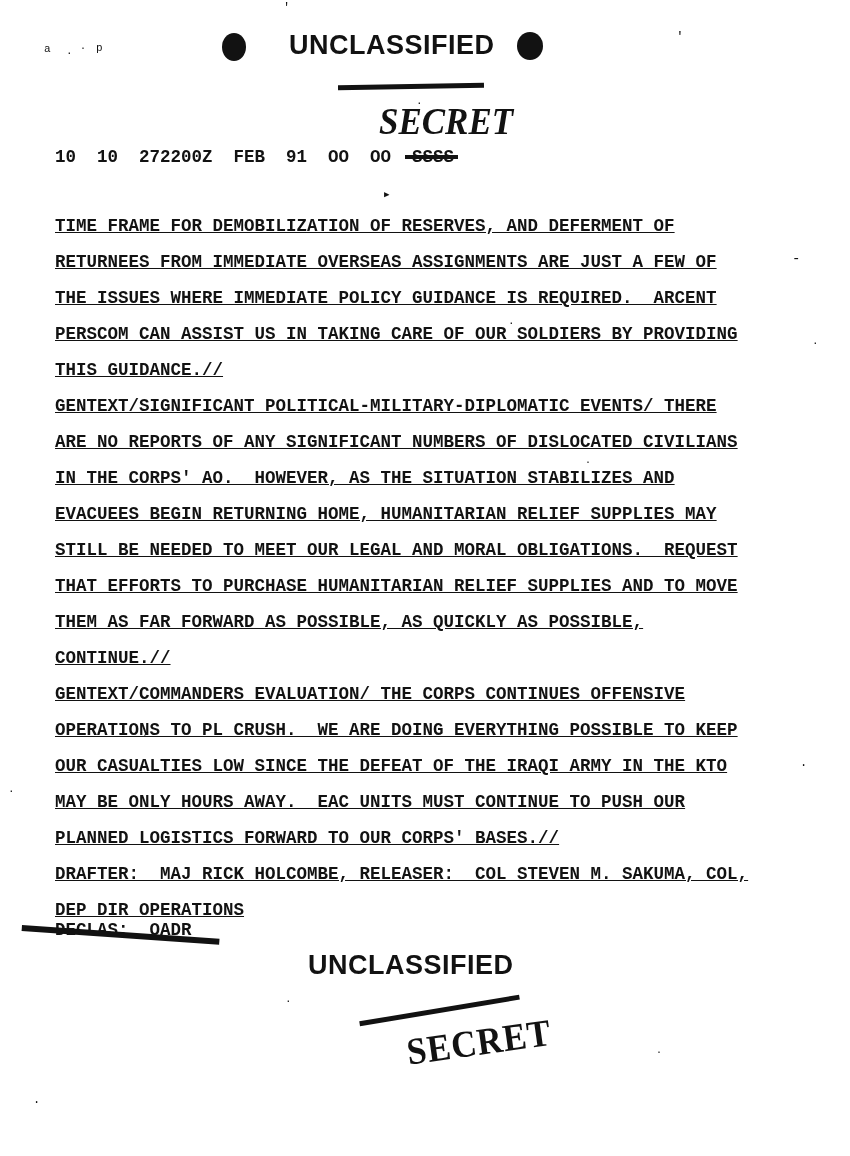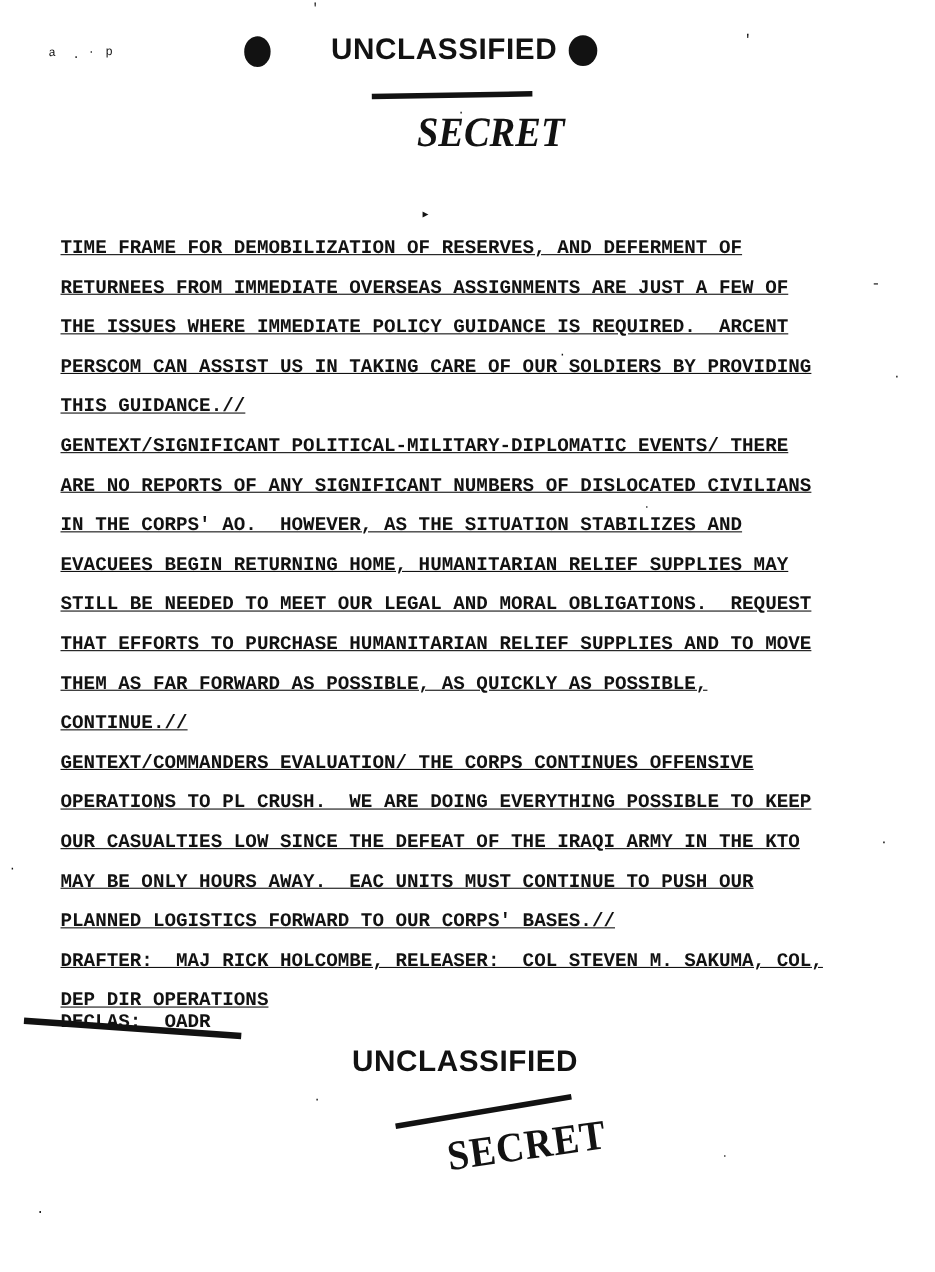--- a/index.html
+++ b/index.html
@@ -9,21 +9,21 @@
     background:var(--paper); color:var(--ink); overflow:hidden;
     font-family:"Liberation Mono","DejaVu Sans Mono",monospace;
   }
   
   .dot { position:absolute; background:var(--ink); border-radius:50%; }
   .dot-left  { left:222px; top:33px; width:24px; height:28px; }
   .dot-right { left:517px; top:32px; width:26px; height:28px; }
   
   .banner {
     position:absolute; font-family:"Liberation Sans","DejaVu Sans",sans-serif;
-    font-weight:bold; font-size:27px; letter-spacing:0.5px; white-space:pre;margin-left:12px;
+    font-weight:bold; font-size:27px; letter-spacing:0.5px; white-space:pre;
   }
   .banner-top    { left:289px; top:30px; }
   .banner-bottom { left:308px; top:950px; }
   
   .secret-stamp { position:absolute; font-family:"Liberation Serif","DejaVu Serif",serif;
     font-weight:bold; font-size:38px; line-height:1; white-space:pre; }
   .secret-top { left:341px; top:64px; }
   .secret-top .txt { display:inline-block; font-style:italic; transform:scaleX(0.92); transform-origin:0 0; letter-spacing:0px; }
   .secret-bottom { left:372px; top:1000px; transform:rotate(-8deg); transform-origin:0 50%; }
   .secret-bottom .txt { display:inline-block; transform:scaleX(0.92); transform-origin:0 0; letter-spacing:1px; }
@@ -52,20 +52,21 @@
 
   <span class="dot dot-left"></span>
   <div class="banner banner-top">UNCLASSIFIED</div>
   <span class="dot dot-right"></span>
 
   <div class="secret-stamp secret-top">
     <span class="txt">SECRET</span>
     <span class="strike"></span>
   </div>
 
+  <div class="dtg"><span>10  10  272200Z  FEB  91  OO  OO</span><span class="struck-code">SSSS</span></div>
 
   <div class="body-lines" id="body-lines"><div class="body-line">TIME FRAME FOR DEMOBILIZATION OF RESERVES, AND DEFERMENT OF</div><div class="body-line">RETURNEES FROM IMMEDIATE OVERSEAS ASSIGNMENTS ARE JUST A FEW OF</div><div class="body-line">THE ISSUES WHERE IMMEDIATE POLICY GUIDANCE IS REQUIRED.  ARCENT</div><div class="body-line">PERSCOM CAN ASSIST US IN TAKING CARE OF OUR SOLDIERS BY PROVIDING</div><div class="body-line">THIS GUIDANCE.//</div><div class="body-line">GENTEXT/SIGNIFICANT POLITICAL-MILITARY-DIPLOMATIC EVENTS/ THERE</div><div class="body-line">ARE NO REPORTS OF ANY SIGNIFICANT NUMBERS OF DISLOCATED CIVILIANS</div><div class="body-line">IN THE CORPS' AO.  HOWEVER, AS THE SITUATION STABILIZES AND</div><div class="body-line">EVACUEES BEGIN RETURNING HOME, HUMANITARIAN RELIEF SUPPLIES MAY</div><div class="body-line">STILL BE NEEDED TO MEET OUR LEGAL AND MORAL OBLIGATIONS.  REQUEST</div><div class="body-line">THAT EFFORTS TO PURCHASE HUMANITARIAN RELIEF SUPPLIES AND TO MOVE</div><div class="body-line">THEM AS FAR FORWARD AS POSSIBLE, AS QUICKLY AS POSSIBLE,</div><div class="body-line">CONTINUE.//</div><div class="body-line">GENTEXT/COMMANDERS EVALUATION/ THE CORPS CONTINUES OFFENSIVE</div><div class="body-line">OPERATIONS TO PL CRUSH.  WE ARE DOING EVERYTHING POSSIBLE TO KEEP</div><div class="body-line">OUR CASUALTIES LOW SINCE THE DEFEAT OF THE IRAQI ARMY IN THE KTO</div><div class="body-line">MAY BE ONLY HOURS AWAY.  EAC UNITS MUST CONTINUE TO PUSH OUR</div><div class="body-line">PLANNED LOGISTICS FORWARD TO OUR CORPS' BASES.//</div><div class="body-line">DRAFTER:  MAJ RICK HOLCOMBE, RELEASER:  COL STEVEN M. SAKUMA, COL,</div><div class="body-line">DEP DIR OPERATIONS</div></div>
 
   <div class="declas"><span>DECLAS:  OADR</span></div>
   <div class="declas-strike"></div>
 
   <div class="banner banner-bottom">UNCLASSIFIED</div>
 
   <div class="secret-stamp secret-bottom">
     <span class="txt">SECRET</span>

